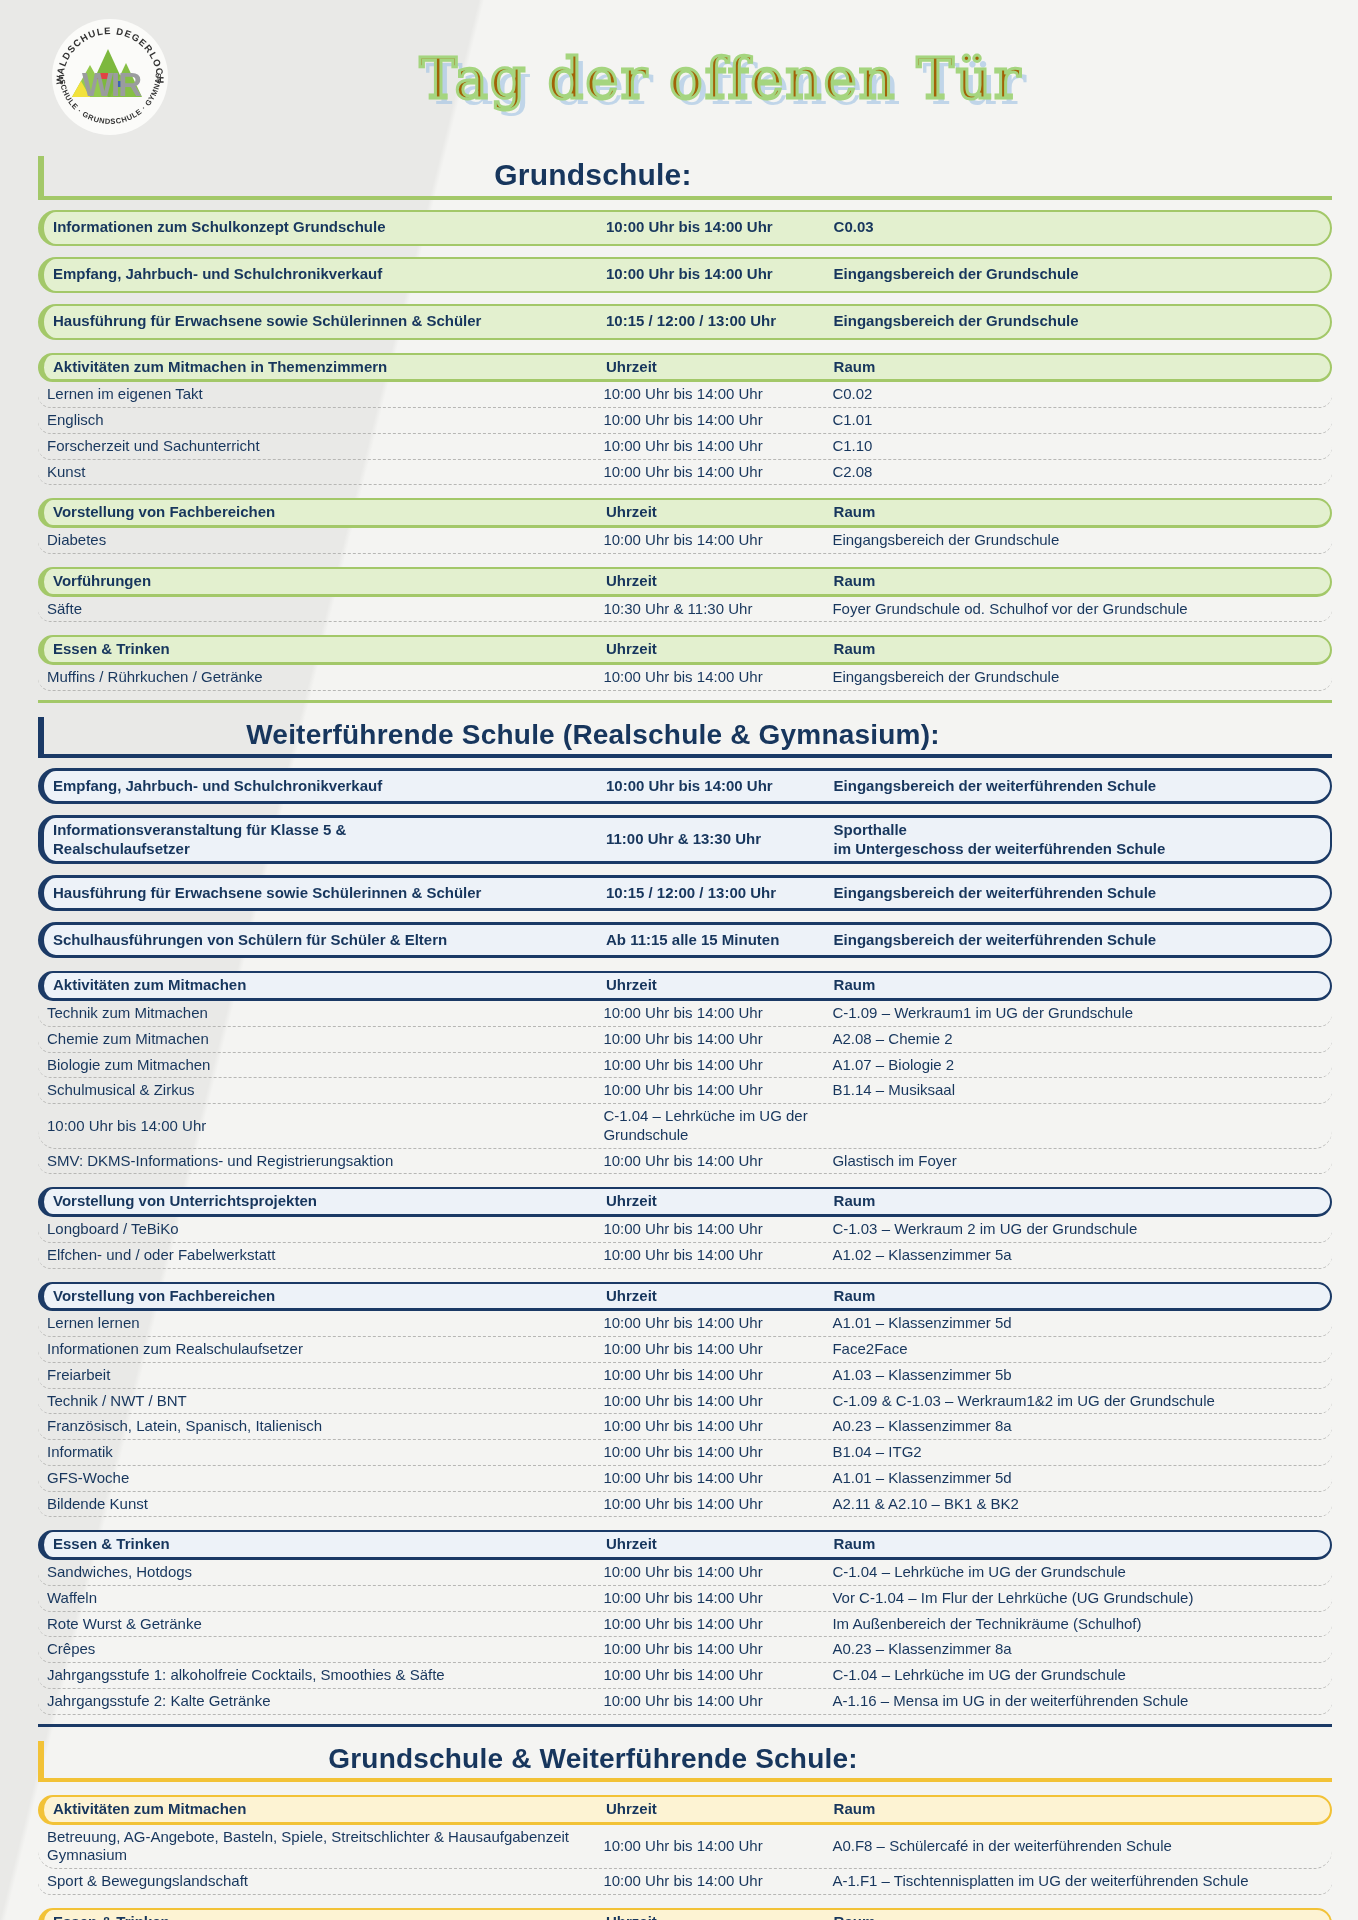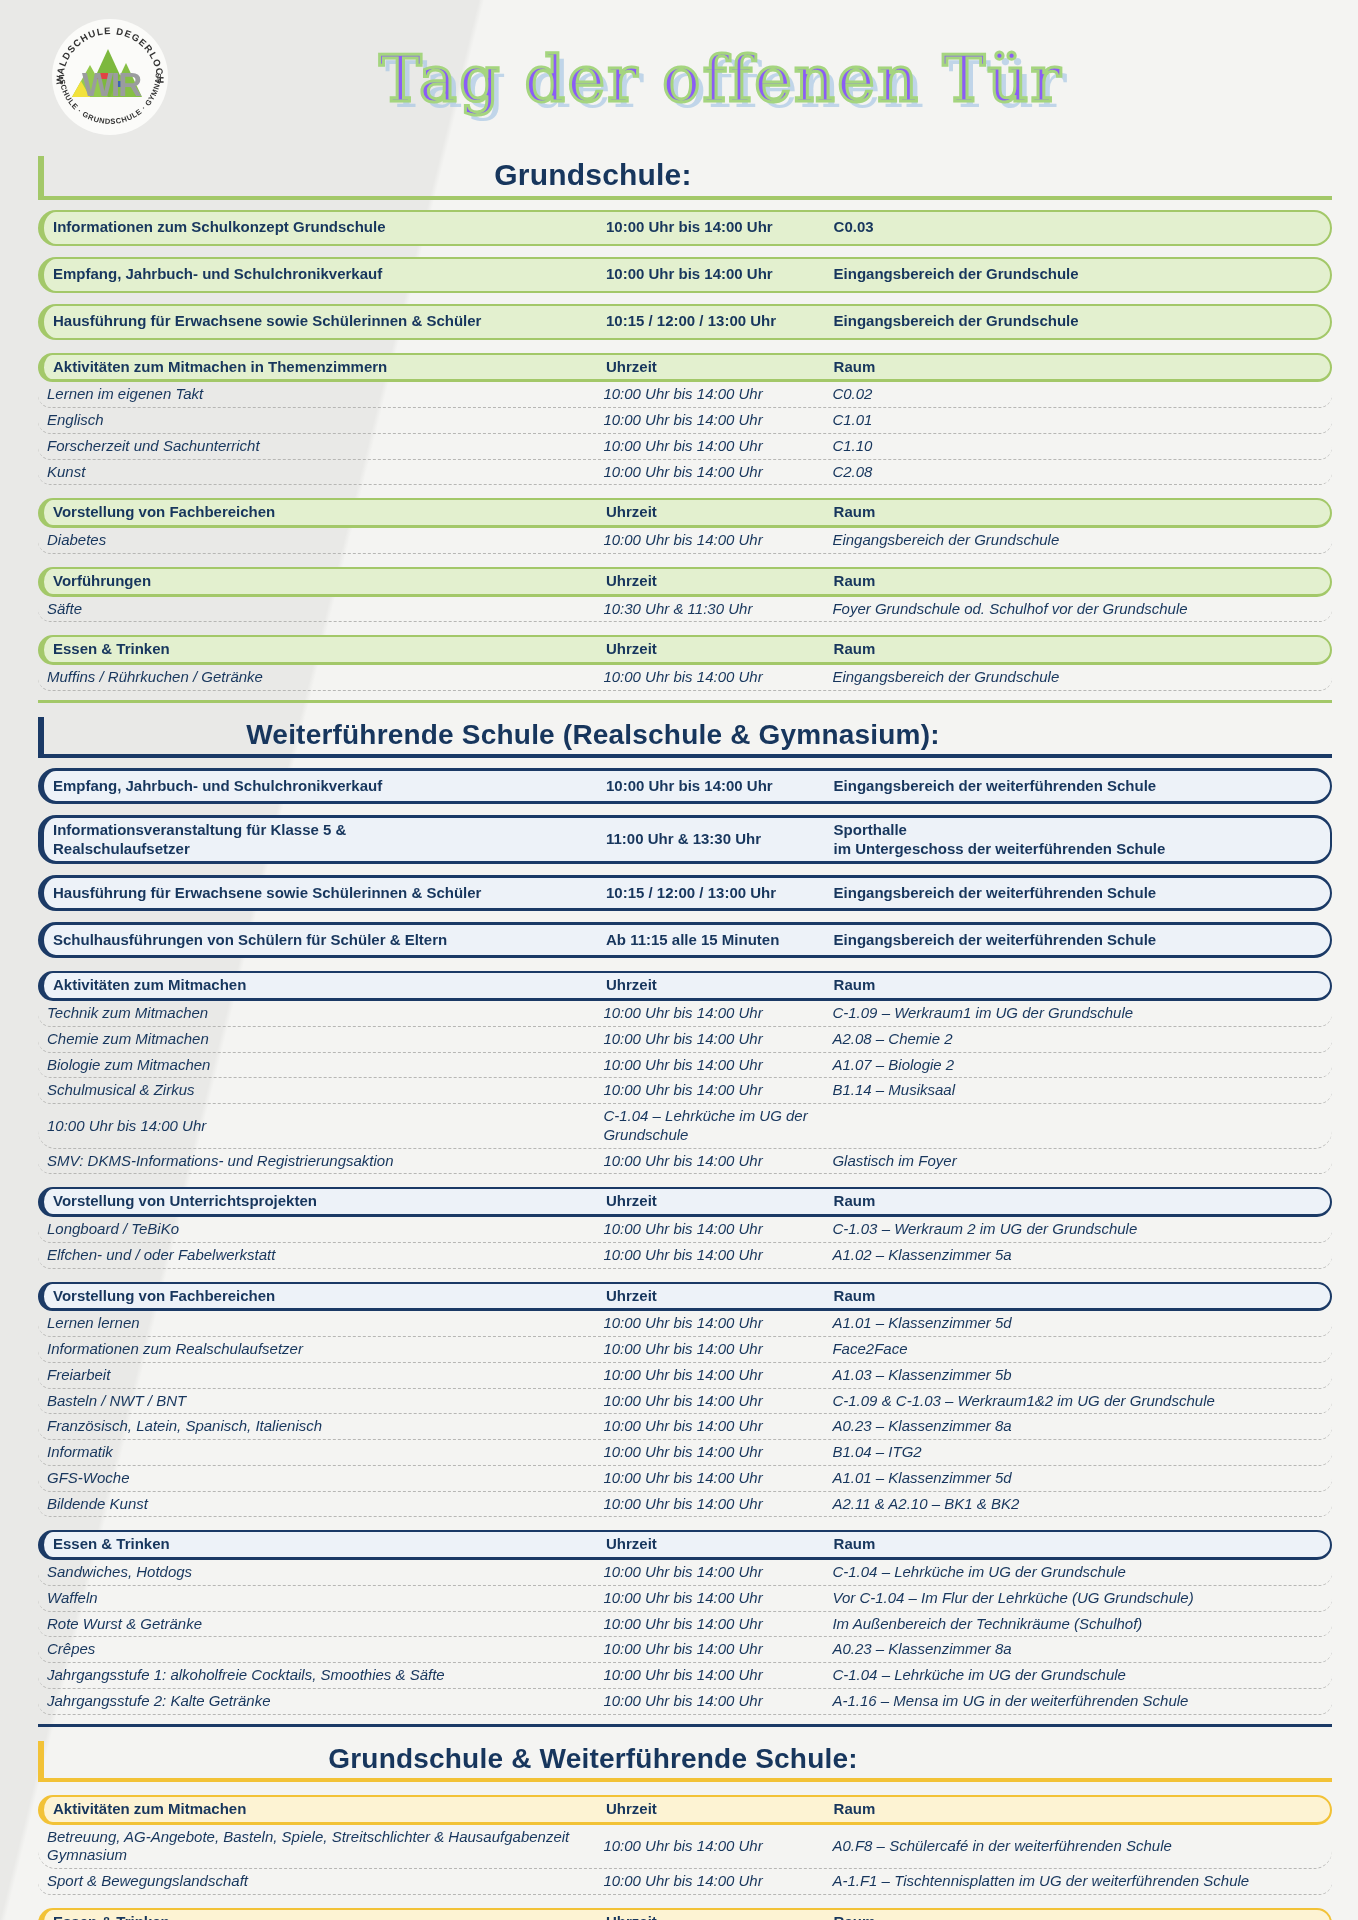--- a/index.html
+++ b/index.html
@@ -31,23 +31,23 @@
     display:flex;align-items:center;
     height:146px;
     padding-top:6px;
   }
   .logo{flex:0 0 auto;margin-left:12px;}
   .title-wrap{flex:1 1 auto;text-align:center;padding-right:60px;}
   .big-title{
     margin:0;
     font-family:"DejaVu Serif", serif;
     font-weight:400;
-    font-size:64px;
+    font-size:56px;
     line-height:1;
-    color:#8b5cf6;
+    color:#a16207;
     -webkit-text-stroke:3px #a5d57f;
     text-shadow:6px 6px 0 rgba(164,196,228,.65);
     letter-spacing:2px;
     white-space:nowrap;
   }
 
   
   .section{margin-top:4px;}
   .section-heading{
     border-left:6px solid var(--border);
@@ -94,21 +94,20 @@
     border:2px solid var(--border);
     border-left:6px solid var(--border);
     border-bottom-width:3px;
     min-height:27px;
     font-weight:bold;
   }
   .item{
     border-bottom:1px dashed #b7b7b5;
     min-height:24px;
     background:transparent;
-    font-style:italic;
   }
   .section-rule{
     border-top:3px solid var(--border);
     margin-top:9px;
     margin-bottom:14px;
   }
 
   .theme-green{--border:#a3c869;--bg:#e3f0cf;}
   .theme-blue{--border:#1b3a66;--bg:#edf2f8;}
   .theme-yellow{--border:#f2c237;--bg:#fdf3d3;}
@@ -332,21 +331,21 @@
               <div class="cell c-label">Informationen zum Realschulaufsetzer</div>
               <div class="cell c-time">10:00 Uhr bis 14:00 Uhr</div>
               <div class="cell c-room">Face2Face</div>
             </div>
             <div class="row item">
               <div class="cell c-label">Freiarbeit</div>
               <div class="cell c-time">10:00 Uhr bis 14:00 Uhr</div>
               <div class="cell c-room">A1.03 – Klassenzimmer 5b</div>
             </div>
             <div class="row item">
-              <div class="cell c-label">Basteln / NWT / BNT</div>
+              <div class="cell c-label">Technik / NWT / BNT</div>
               <div class="cell c-time">10:00 Uhr bis 14:00 Uhr</div>
               <div class="cell c-room">C-1.09 &amp; C-1.03 – Werkraum1&amp;2 im UG der Grundschule</div>
             </div>
             <div class="row item">
               <div class="cell c-label">Französisch, Latein, Spanisch, Italienisch</div>
               <div class="cell c-time">10:00 Uhr bis 14:00 Uhr</div>
               <div class="cell c-room">A0.23 – Klassenzimmer 8a</div>
             </div>
             <div class="row item">
               <div class="cell c-label">Informatik</div>

